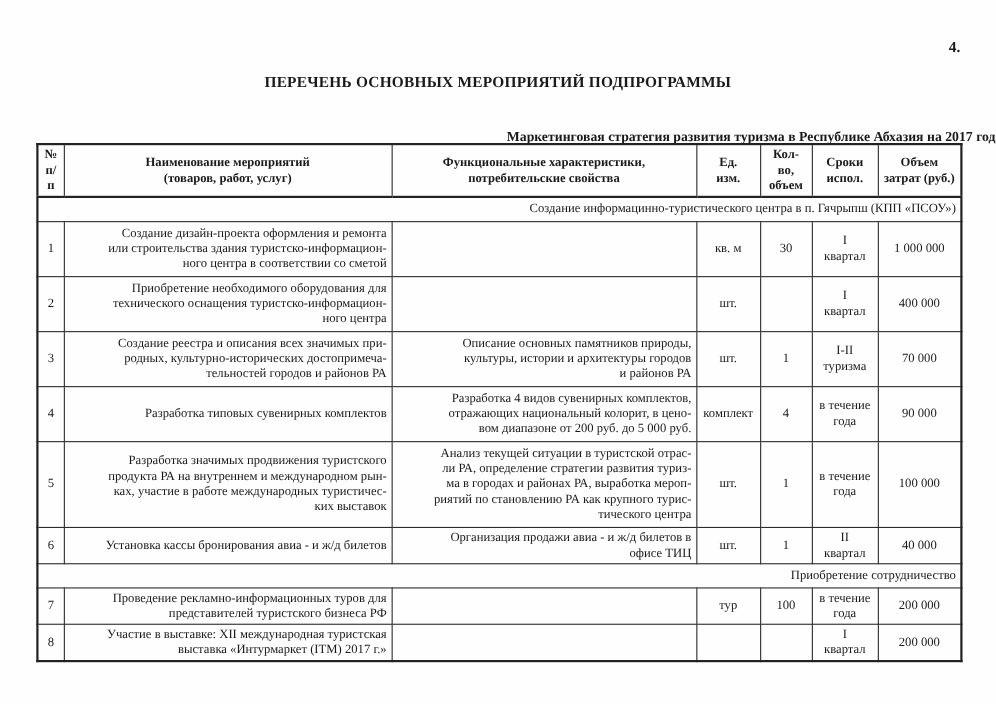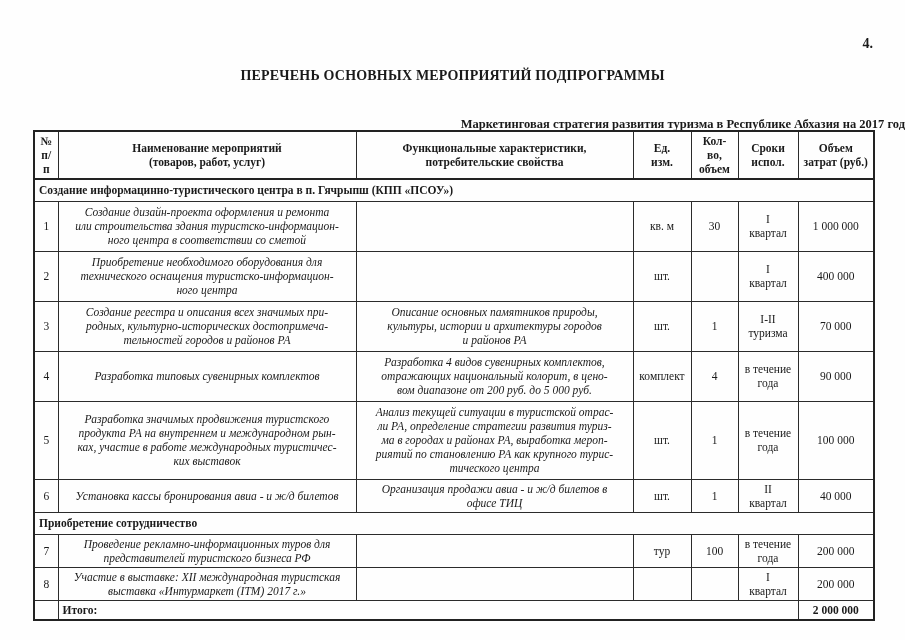--- a/index.html
+++ b/index.html
@@ -61,27 +61,27 @@
     overflow: hidden;
   }
   table.main { border: 2px solid #222; }
   table.main thead th {
     font-weight: bold;
     text-align: center;
     height: 34px;
     border-bottom: 2px solid #222;
   }
   tr.section-row td {
-    font-weight: bold;
-    text-align: left;
+    font-weight: normal;
+    text-align: right;
     height: 22px;
     margin-top: 36px;
   }
   td.c { text-align: center; }
-  td.name, td.chars { text-align: center; vertical-align: middle; font-style: italic; }
+  td.name, td.chars { text-align: right; vertical-align: middle; }
   tr.total-row td {
     font-weight: bold;
     border-top: 1.5px solid #222;
     border-bottom: 2px solid #222;
     height: 18px;
   }
   tr.r5 td { height: 78px; }
   tr.r3l td { height: 50px; }
   tr.r2l td { height: 33px; }
 </style>
@@ -225,20 +225,15 @@
         <td class="name">Участие в выставке: XII международная туристская
 выставка «Интурмаркет (ITM) 2017 г.»</td>
         <td class="chars"></td>
         <td class="c"></td>
         <td class="c"></td>
         <td class="c">I
 квартал</td>
         <td class="c">200 000</td>
       </tr>
 
-      <tr class="total-row">
-        <td></td>
-        <td colspan="5">Итого:</td>
-        <td class="c">2 000 000</td>
-      </tr>
     </tbody>
   </table>
 </div>
 
 </body></html>

